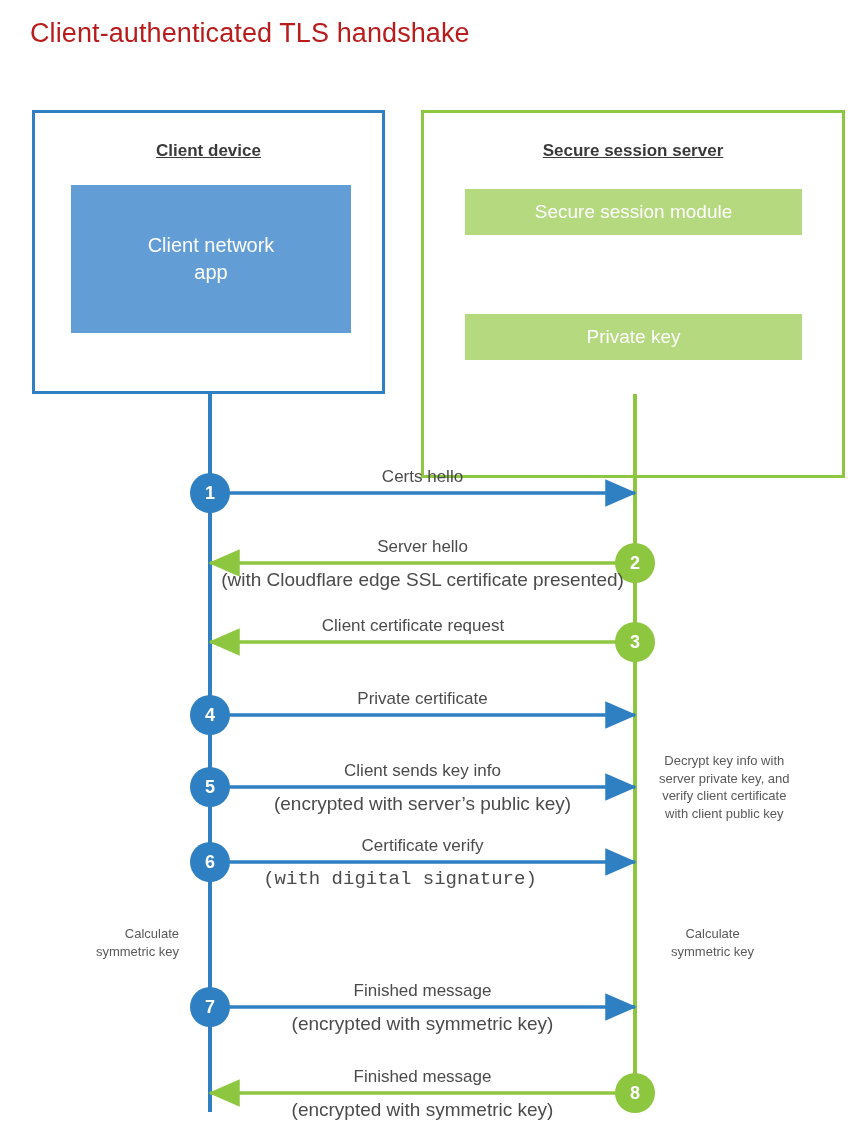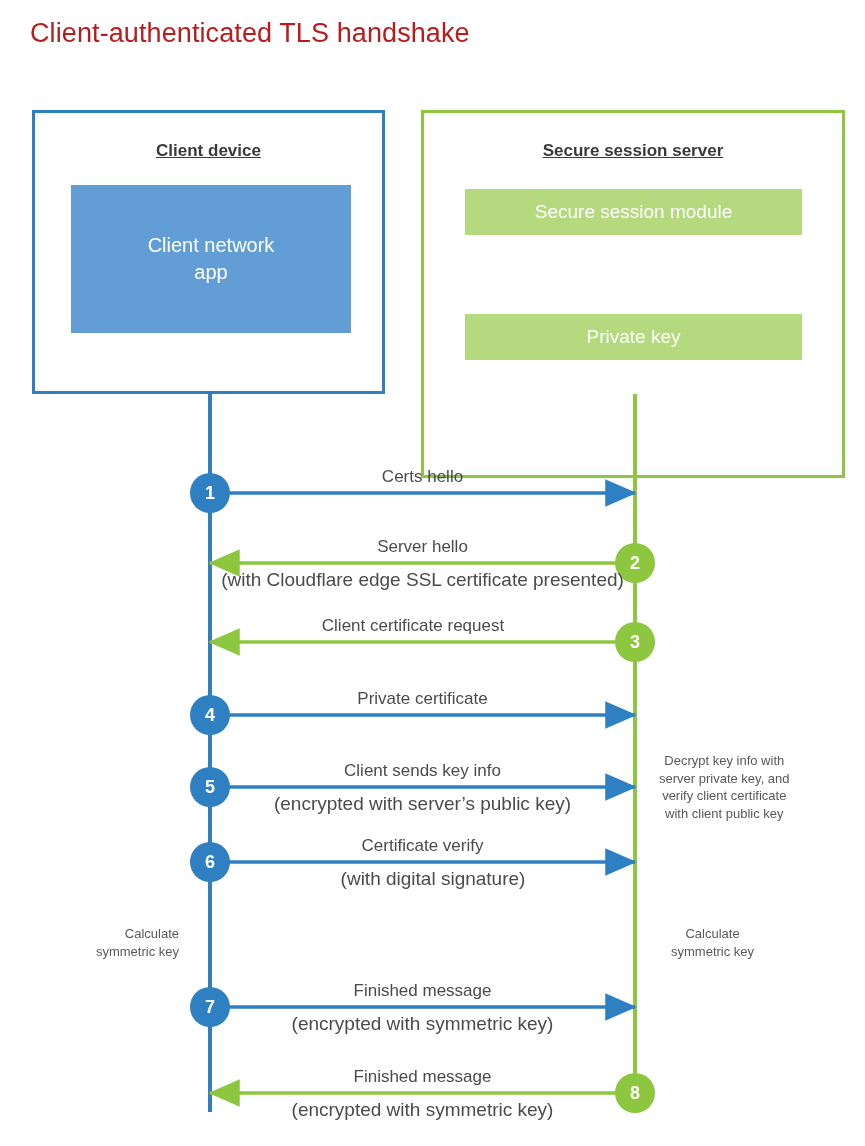--- a/index.html
+++ b/index.html
@@ -205,21 +205,21 @@
       <div class="msg-label msg-sub" style="left: 422.5px; top: 580px;">(with Cloudflare edge SSL certificate presented)</div>
       <div class="step-num" style="left: 635px; top: 642px;">3</div>
       <div class="msg-label msg-primary" style="left: 413px; top: 626px;">Client certificate request</div>
       <div class="step-num" style="left: 210px; top: 715px;">4</div>
       <div class="msg-label msg-primary" style="left: 422.5px; top: 699px;">Private certificate</div>
       <div class="step-num" style="left: 210px; top: 787px;">5</div>
       <div class="msg-label msg-primary" style="left: 422.5px; top: 771px;">Client sends key info</div>
       <div class="msg-label msg-sub" style="left: 422.5px; top: 804px;">(encrypted with server’s public key)</div>
       <div class="step-num" style="left: 210px; top: 862px;">6</div>
       <div class="msg-label msg-primary" style="left: 422.5px; top: 846px;">Certificate verify</div>
-      <div class="msg-label msg-sub" style="left: 433px; top: 879px;">(with digital signature)</div>
+      <div class="msg-label msg-sub" style="left: 400px; top: 879px; font-family: Liberation Mono, monospace;">(with digital signature)</div>
       <div class="step-num" style="left: 210px; top: 1007px;">7</div>
       <div class="msg-label msg-primary" style="left: 422.5px; top: 991px;">Finished message</div>
       <div class="msg-label msg-sub" style="left: 422.5px; top: 1024px;">(encrypted with symmetric key)</div>
       <div class="step-num" style="left: 635px; top: 1093px;">8</div>
       <div class="msg-label msg-primary" style="left: 422.5px; top: 1077px;">Finished message</div>
       <div class="msg-label msg-sub" style="left: 422.5px; top: 1110px;">(encrypted with symmetric key)</div>
     </div>
   <div id="notes-layer">
       <div class="side-note note-right" style="left: 659px; top: 752px;">Decrypt key info with
 server private key, and

